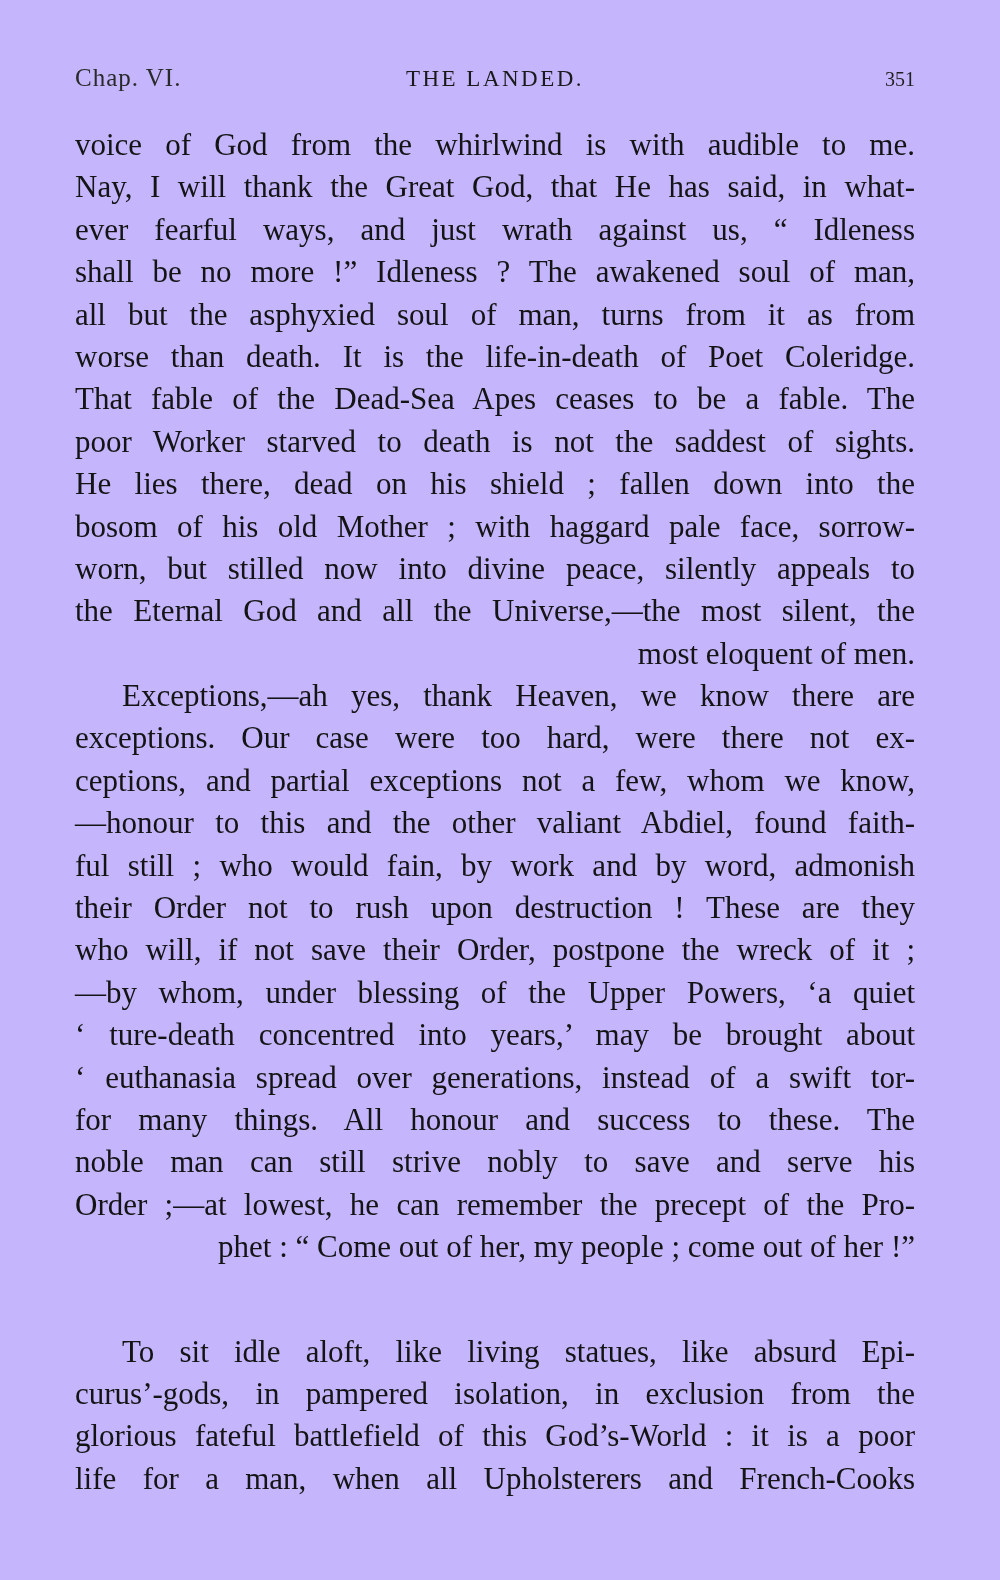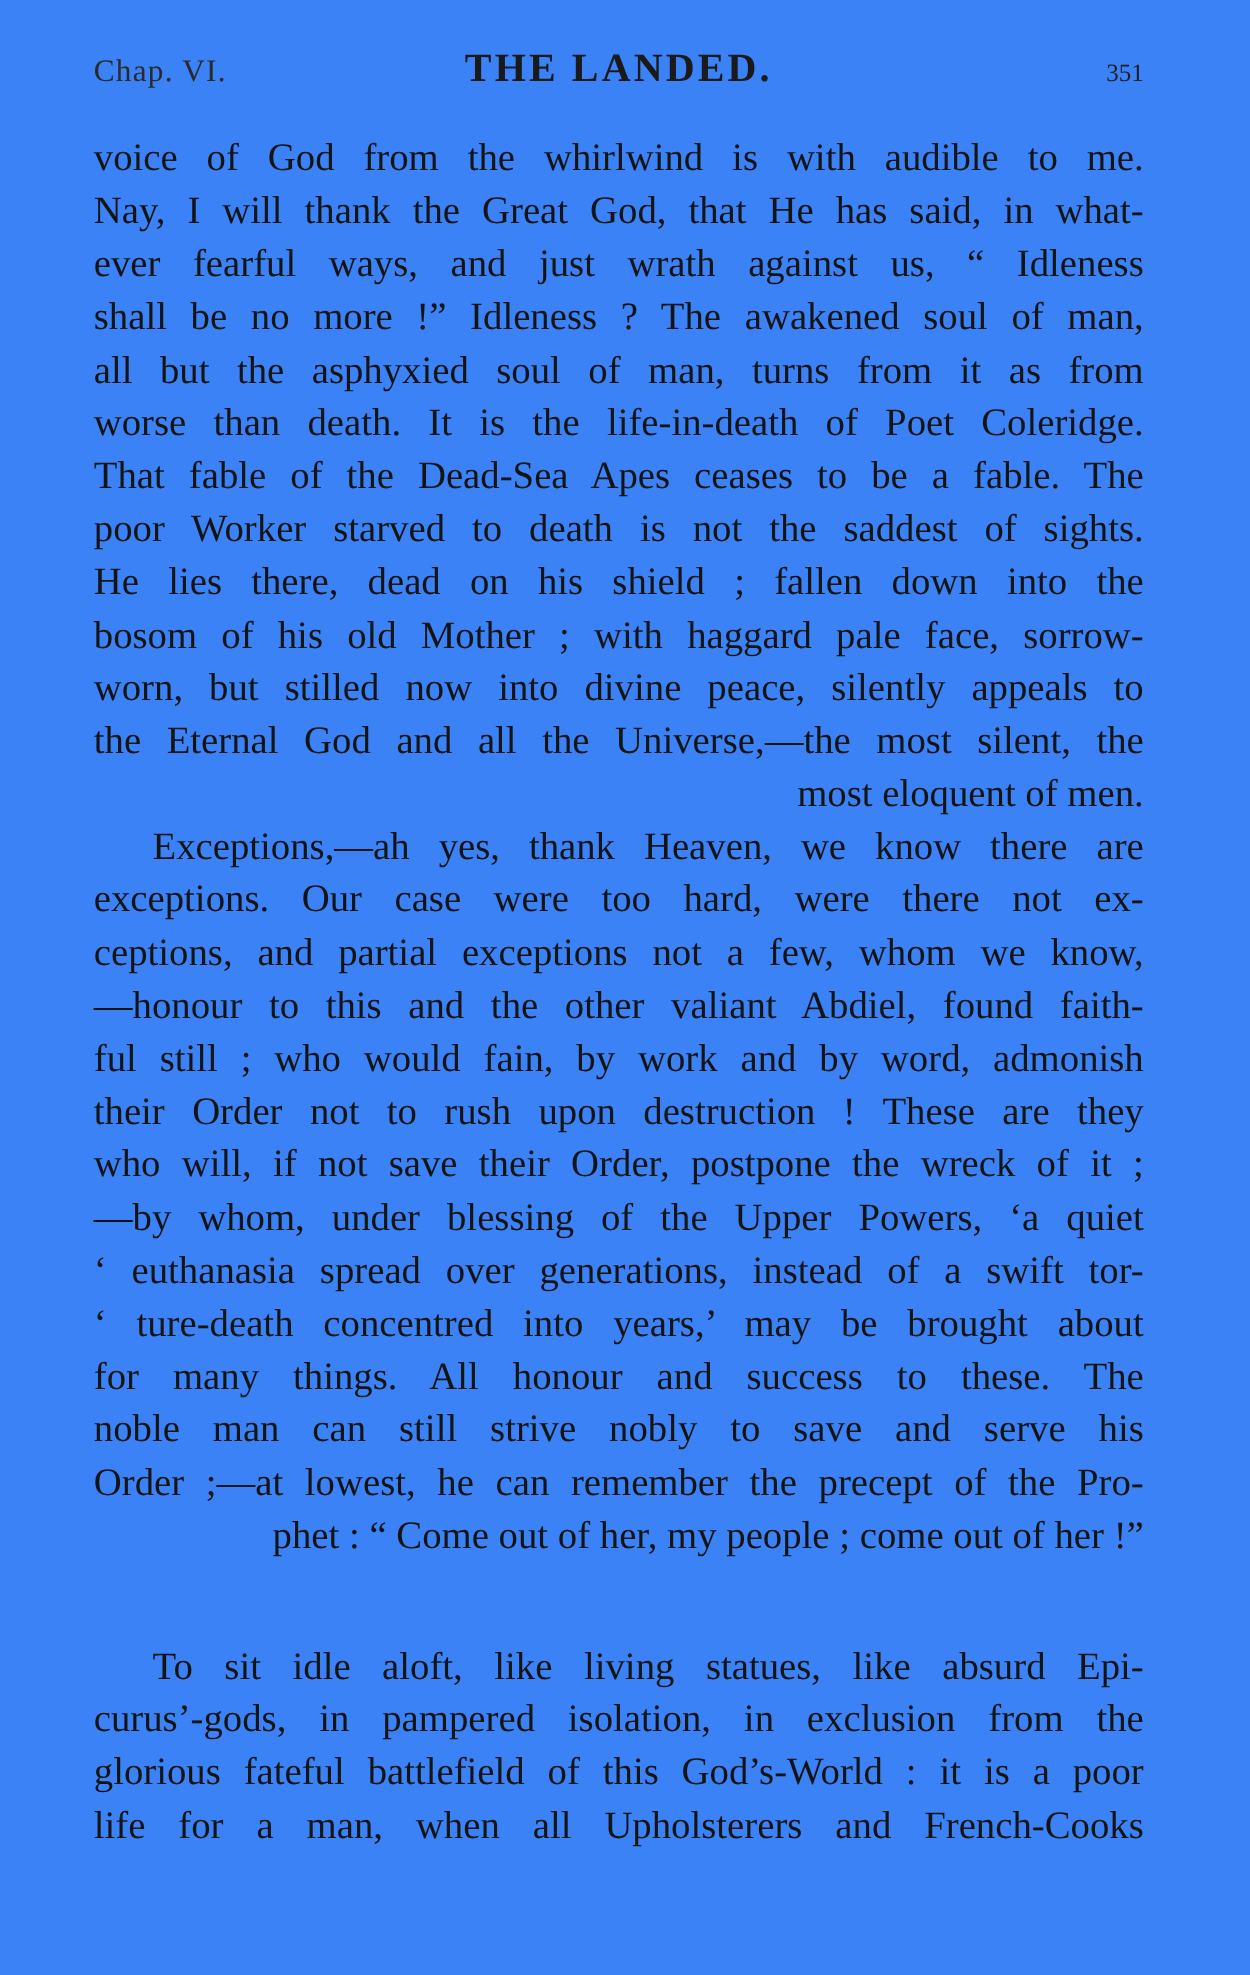--- a/index.html
+++ b/index.html
@@ -11,38 +11,38 @@
     width: 1000px;
     height: 1580px;
     overflow: hidden;
     font-family: "Liberation Serif", "DejaVu Serif", serif;
     color: #141414;
   }
   .page {
     box-sizing: border-box;
     width: 1000px;
     height: 1580px;
-    padding: 36px 85px 0 75px;
-    background: #3b82f6;
+    padding: 64px 85px 0 75px;
+    background: #c4b5fd;
   }
   .header {
     display: grid;
     grid-template-columns: 1fr auto 1fr;
     align-items: baseline;
     margin-bottom: 32px;
   }
   .chap {
     font-size: 25px;
     letter-spacing: 1px;
     justify-self: start;
     color: #2a2a2a;
   }
   .running-title {
-    font-size: 32px;
-    font-weight: bold;
+    font-size: 23px;
+    font-weight: normal;
     letter-spacing: 2.5px;
     justify-self: center;
     color: #1a1a1a;
   }
   .pagenum {
     font-size: 20px;
     justify-self: end;
     color: #1f1f1f;
   }
   .body-text {
@@ -91,22 +91,22 @@
       </div>
       <div class="paragraph">
         <div class="line j indent">Exceptions,—ah yes, thank Heaven, we know there are</div>
         <div class="line j">exceptions.  Our case were too hard, were there not ex-</div>
         <div class="line j">ceptions, and partial exceptions not a few, whom we know,</div>
         <div class="line j">—honour to this and the other valiant Abdiel, found faith-</div>
         <div class="line j">ful still ; who would fain, by work and by word, admonish</div>
         <div class="line j">their Order not to rush upon destruction !  These are they</div>
         <div class="line j">who will, if not save their Order, postpone the wreck of it ;</div>
         <div class="line j">—by whom, under blessing of the Upper Powers, ‘a quiet</div>
+        <div class="line j">‘ ture-death concentred into years,’ may be brought about</div>
         <div class="line j">‘ euthanasia spread over generations, instead of a swift tor-</div>
-        <div class="line j">‘ ture-death concentred into years,’ may be brought about</div>
         <div class="line j">for many things.  All honour and success to these.  The</div>
         <div class="line j">noble man can still strive nobly to save and serve his</div>
         <div class="line j">Order ;—at lowest, he can remember the precept of the Pro-</div>
         <div class="line">phet : “ Come out of her, my people ; come out of her !”</div>
       </div>
       <div class="paragraph gap">
         <div class="line j indent">To sit idle aloft, like living statues, like absurd Epi-</div>
         <div class="line j">curus’-gods, in pampered isolation, in exclusion from the</div>
         <div class="line j">glorious fateful battlefield of this God’s-World : it is a poor</div>
         <div class="line j">life for a man, when all Upholsterers and French-Cooks</div>

